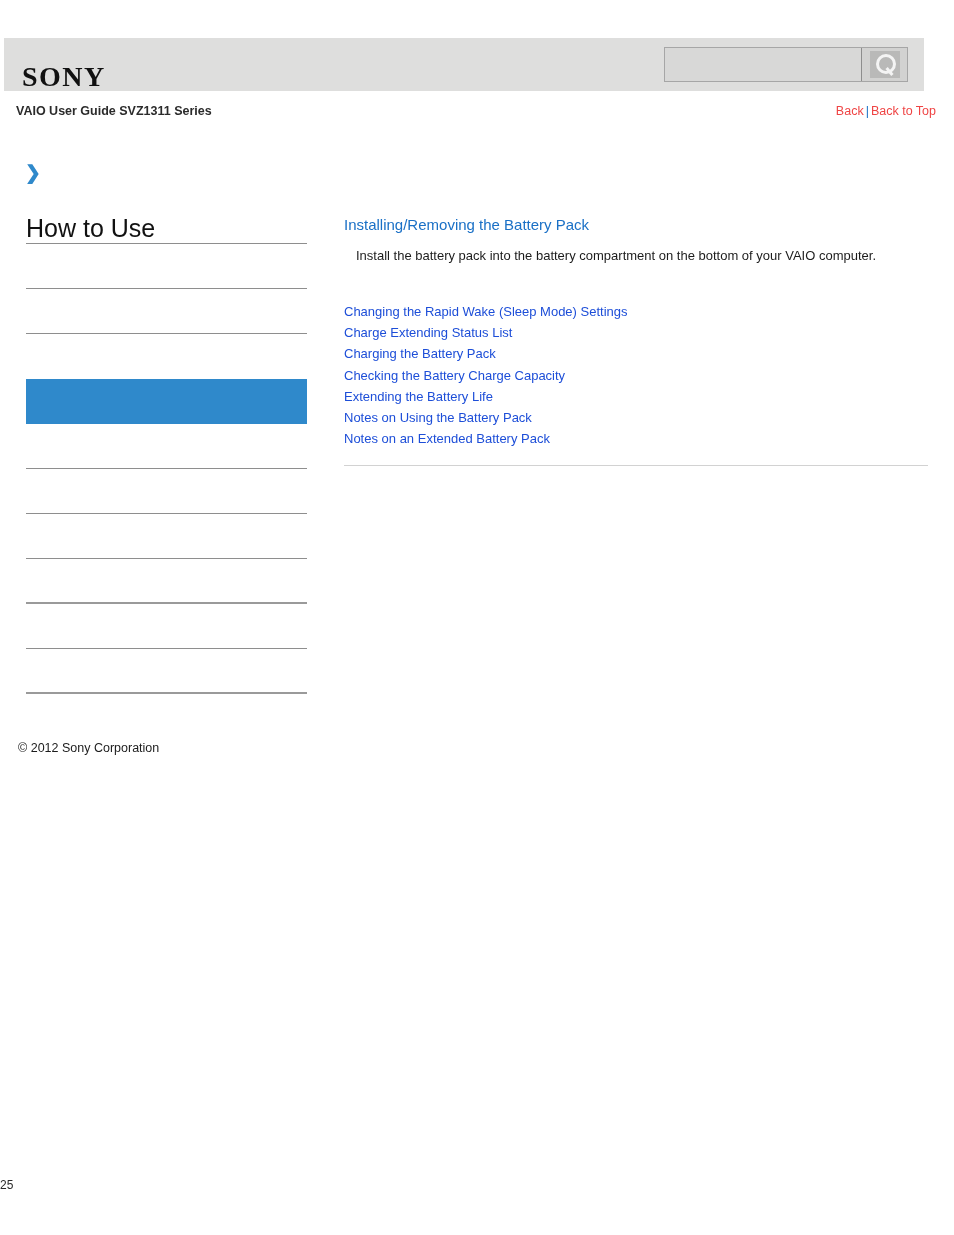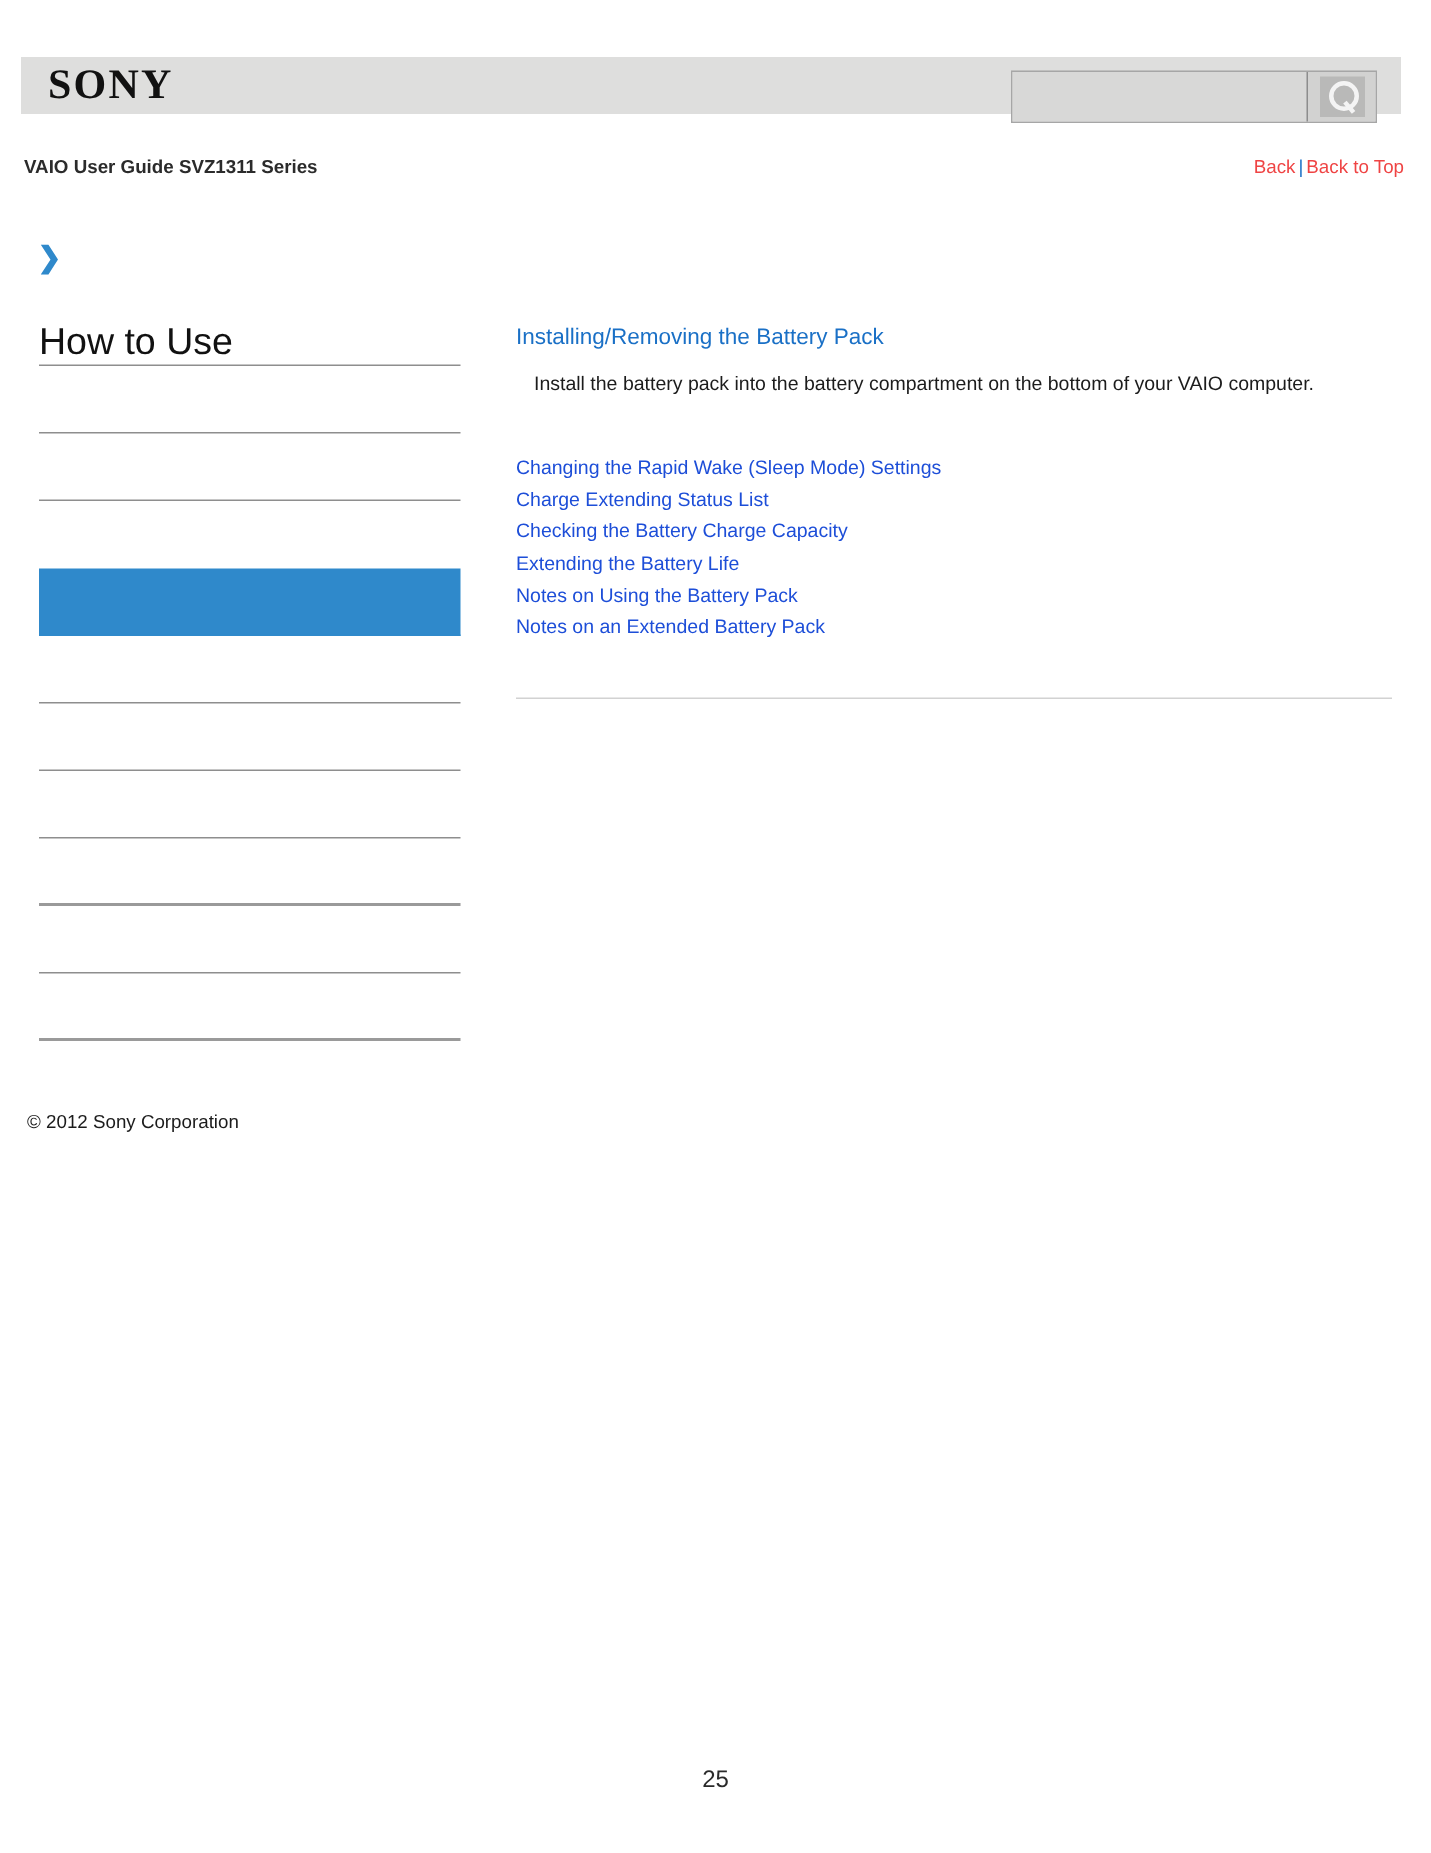--- a/index.html
+++ b/index.html
@@ -13,27 +13,27 @@
     height: 1235px;
     position: relative;
     font-family: "Liberation Sans", sans-serif;
     color: #222222;
     overflow: hidden;
   }
 
   
   .header-band {
     position: absolute;
-    left: 14px;
+    left: 4px;
     top: 38px;
     width: 920px;
-    height: 38px;
+    height: 53px;
     background: #dededd;
     display: flex;
-    align-items: center;
+    align-items: flex-end;
   }
   .sony-logo {
     margin-left: 18px;
     font-family: "Liberation Serif", serif;
     font-weight: bold;
     font-size: 28px;
     letter-spacing: 1.5px;
     color: #111111;
     line-height: 1;
     -webkit-font-smoothing: none;
@@ -225,22 +225,22 @@
     height: 1px;
     background: #d2d2d2;
   }
 
   
   .page-number {
     position: absolute;
     left: 0;
     top: 1178px;
     width: 954px;
-    text-align: center;
-    font-size: 16px;
+    text-align: left;
+    font-size: 12px;
     color: #2a2a2a;
   }
 </style>
 </head>
 <body>
 
 <div class="header-band">
   <div class="sony-logo">SONY</div>
 
   <div class="search-wrap">
@@ -297,20 +297,21 @@
 
 <div class="copyright">© 2012 Sony Corporation</div>
 
 <div class="main">
   <h2 class="main-heading">Installing/Removing the Battery Pack</h2>
   <p class="main-desc">Install the battery pack into the battery compartment on the bottom of your VAIO computer.</p>
 
   <ul class="link-list">
     <li><a href="#">Changing the Rapid Wake (Sleep Mode) Settings</a></li>
     <li><a href="#">Charge Extending Status List</a></li>
+    <li><a href="#">Charging the Battery Pack</a></li>
     <li><a href="#">Checking the Battery Charge Capacity</a></li>
     <li><a href="#">Extending the Battery Life</a></li>
     <li><a href="#">Notes on Using the Battery Pack</a></li>
     <li><a href="#">Notes on an Extended Battery Pack</a></li>
   </ul>
 
   <div class="content-rule"></div>
 </div>
 
 <div class="page-number">25</div>

